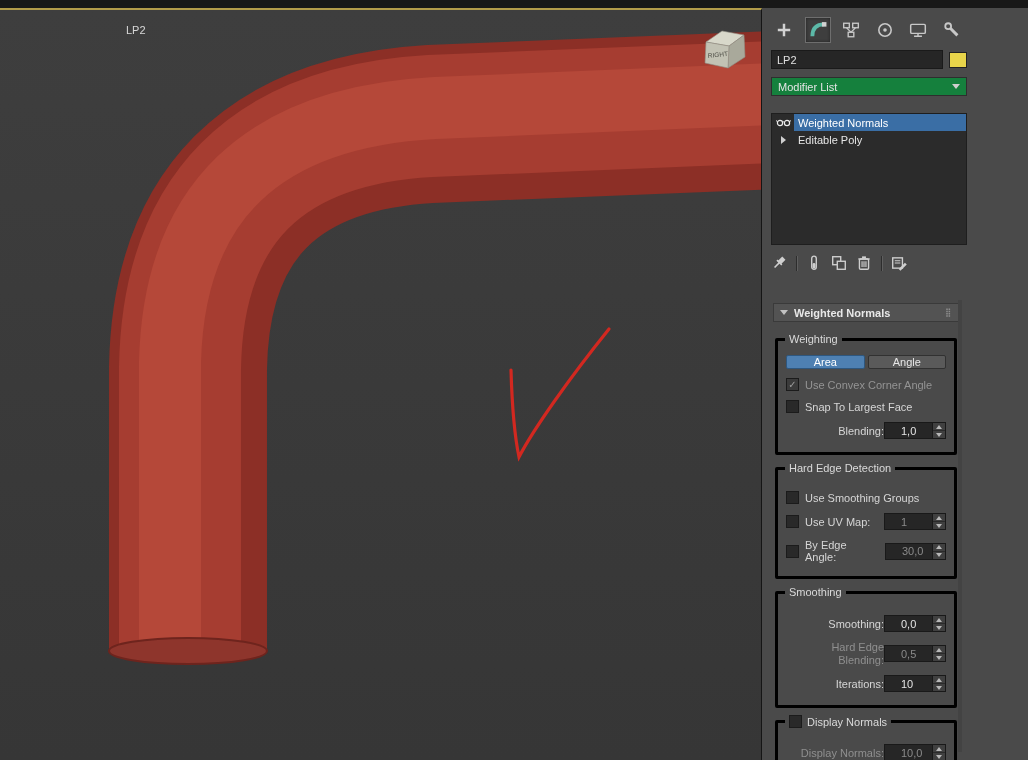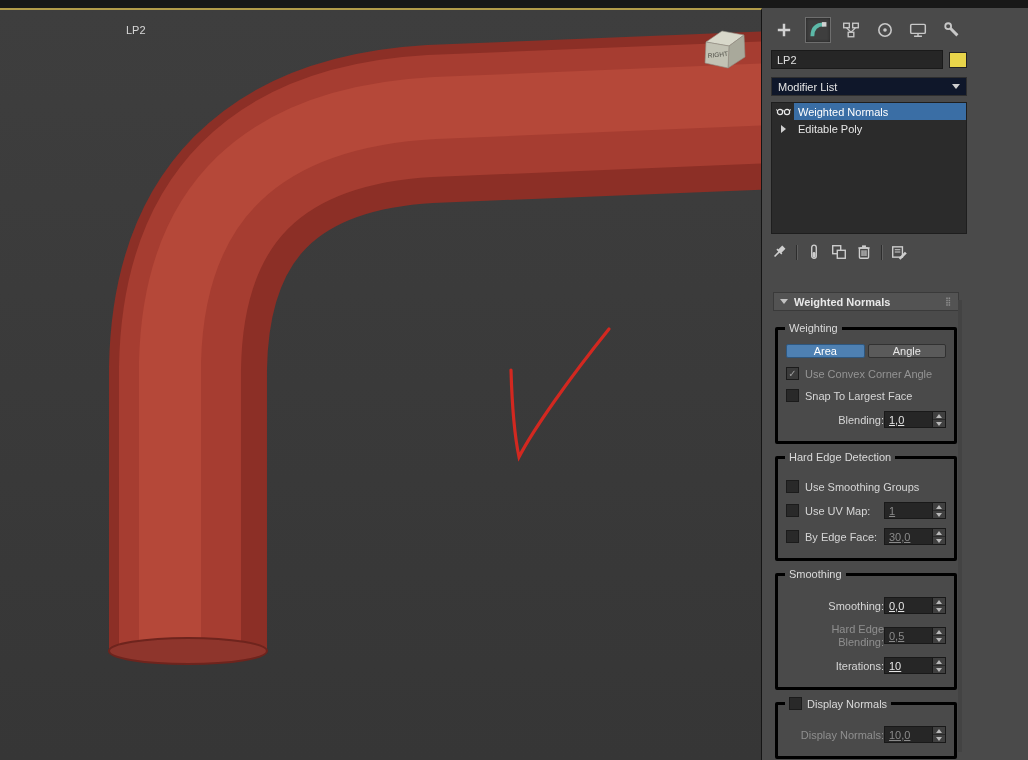--- a/index.html
+++ b/index.html
@@ -19,22 +19,22 @@
     background:#4a4a4a; padding:8px 0 0 8px; font-size:11px; color:#d6d6d6; }
   .tabs { display:flex; width:194px; justify-content:space-between; align-items:center; height:28px; margin-bottom:6px; }
   .tab { width:26px; height:26px; display:flex; align-items:center; justify-content:center; border:1px solid transparent; }
   .tab.active { border:1px solid #6e6e6e; background:#3e3e3e; box-shadow:inset 0 0 3px #222; }
 
   .name-row { display:flex; align-items:center; gap:6px; width:196px; margin-bottom:8px; }
   .name-input { flex:1; height:19px; background:#262626; border:1px solid #1a1a1a; color:#e0e0e0;
     font-size:11px; padding:0 5px; font-family:"Liberation Sans",sans-serif; }
   .swatch { width:18px; height:16px; background:#e8d44a; border:1px solid #222; }
 
-  .dropdown { width:196px; height:19px; background:#0f172a; border:1px solid #2e2e2e; color:#e4e4e4;
-    display:flex; align-items:center; padding:0 6px; margin-bottom:6px; }
+  .dropdown { width:196px; height:19px; background:#15803d; border:1px solid #2e2e2e; color:#e4e4e4;
+    display:flex; align-items:center; padding:0 6px; margin-bottom:17px; }
   .dd-arrow { margin-left:auto; width:0; height:0; border-left:4px solid transparent;
     border-right:4px solid transparent; border-top:5px solid #cfcfcf; }
 
   .stack { width:196px; height:132px; background:#2b2b2b; border:1px solid #1e1e1e; margin-bottom:8px; }
   .stack-row { height:17px; display:flex; align-items:stretch; color:#e6e6e6; }
   .icon-cell { width:22px; display:flex; align-items:center; justify-content:center; }
   .label-cell { flex:1; display:flex; align-items:center; padding-left:4px; }
   .stack-row.selected .label-cell { background:#3a6ea5; color:#ffffff; }
   .tri-right { width:0; height:0; border-top:4px solid transparent; border-bottom:4px solid transparent;
     border-left:5px solid #cfcfcf; }
@@ -63,21 +63,21 @@
   .check-row { display:flex; align-items:center; gap:6px; margin:9px 2px; }
   .checkbox { width:13px; height:13px; flex:0 0 13px; background:#292929; border:1px solid #1b1b1b;
     display:flex; align-items:center; justify-content:center; font-size:10px; color:#9b9b9b; line-height:1; }
   .check-row.disabled { color:#949494; }
   .check-row.disabled .checkbox { background:#3b3b3b; }
 
   .spin-row { display:flex; align-items:center; justify-content:flex-end; margin:9px 2px; }
   .spin-label { text-align:right; }
   .dim { color:#8f8f8f; }
   .spinner { width:62px; height:17px; display:flex; background:#262626; border:1px solid #191919; }
-  .spin-value { flex:1; display:flex; align-items:center; padding-left:4px; color:#e4e4e4;text-decoration:underline; }
+  .spin-value { flex:1; display:flex; align-items:center; padding-left:16px; color:#e4e4e4; }
   .spinner.disabled .spin-value { color:#8a8a8a; }
   .spin-arrows { width:13px; display:flex; flex-direction:column; border-left:1px solid #191919; }
   .spin-up,.spin-down { flex:1; display:flex; align-items:center; justify-content:center; background:#404040; }
   .spin-up { border-bottom:1px solid #2a2a2a; }
   .spin-up::after { content:""; border-left:3px solid transparent; border-right:3px solid transparent;
     border-bottom:4px solid #b8b8b8; }
   .spin-down::after { content:""; border-left:3px solid transparent; border-right:3px solid transparent;
     border-top:4px solid #b8b8b8; }
 
   .two-line { text-align:right; line-height:1.15; }
@@ -260,21 +260,21 @@
             <div class="spinner disabled" style="margin-left:auto;">
               <span class="spin-value">1</span>
               <div class="spin-arrows">
                 <div class="spin-up"></div>
                 <div class="spin-down"></div>
               </div>
             </div>
           </div>
           <div class="check-row">
             <span class="checkbox"></span>
-            <span>By Edge Face:</span>
+            <span>By Edge Angle:</span>
             <div class="spinner disabled" style="margin-left:auto;">
               <span class="spin-value">30,0</span>
               <div class="spin-arrows">
                 <div class="spin-up"></div>
                 <div class="spin-down"></div>
               </div>
             </div>
           </div>
         </div>
 

